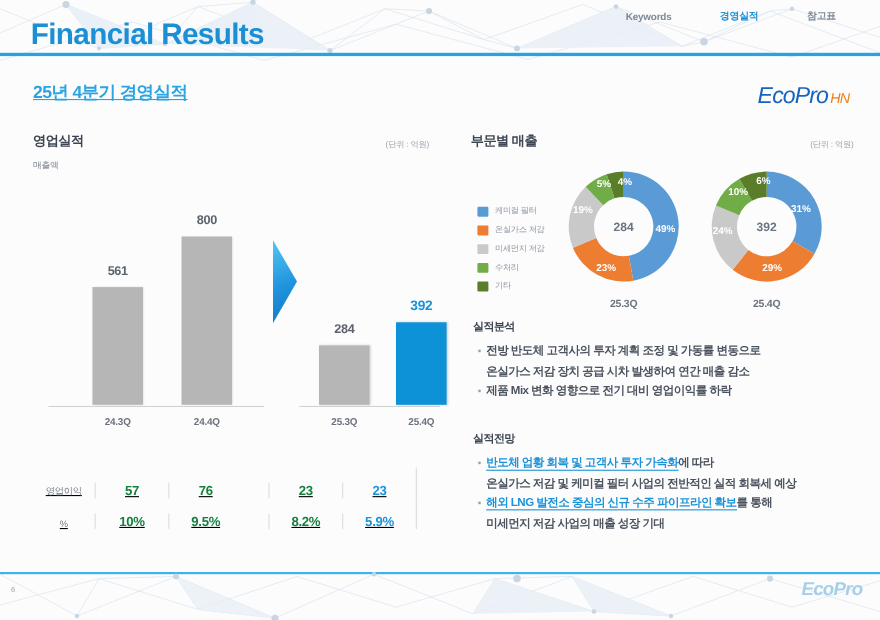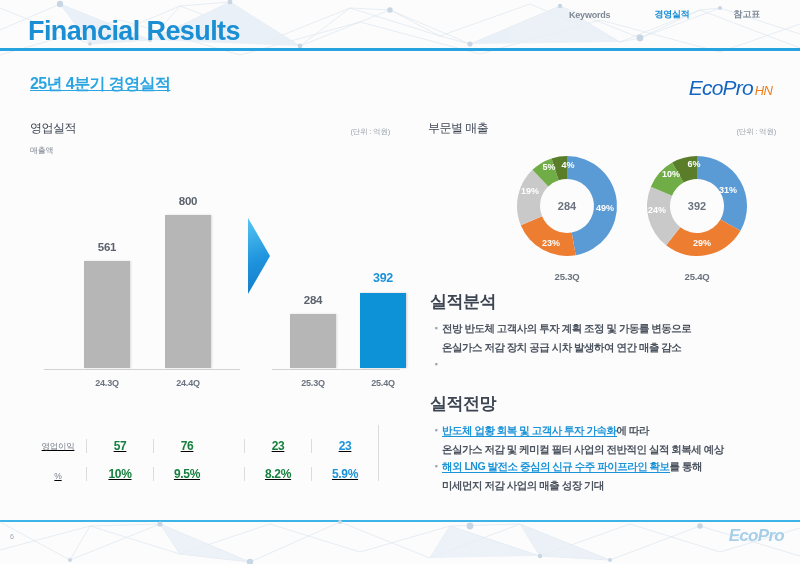--- a/index.html
+++ b/index.html
@@ -31,21 +31,21 @@
   .subtitle{
     position:absolute;left:30px;top:74px;
     font-size:16px;font-weight:bold;color:#2aa5e2;letter-spacing:-0.6px;text-decoration:underline;
   }
   .logo{position:absolute;right:28px;top:76px;font-style:italic;font-weight:normal;letter-spacing:-0.8px;text-align:center;}
   .logo .eco{font-size:21px;color:#1464c0;}
   .logo .pro{font-size:21px;color:#1464c0;}
   .logo .hn{font-size:13px;color:#ef7d18;margin-left:2px;}
 
   
-  .sec-h{font-size:12px;font-weight:normal;color:#3d4552;letter-spacing:-0.5px;}
+  .sec-h{font-size:12px;font-weight:bold;color:#3d4552;letter-spacing:-0.5px;}
   .unit{font-size:7.5px;color:#9aa3ad;letter-spacing:-0.2px;}
 
   
   .left-pane{position:absolute;left:30px;top:120px;width:385px;}
   .lp-head{display:flex;justify-content:space-between;align-items:flex-end;width:360px;}
   .axis-label{font-size:8px;color:#7b848f;margin-top:8px;letter-spacing:-0.3px;}
 
   .chart{position:relative;width:370px;height:230px;margin-top:4px;}
   .barcol{position:absolute;bottom:22px;width:46px;}
   .bar{width:46px;background:#b6b6b6;box-shadow:1px 0 2px rgba(0,0,0,.13);}
@@ -93,21 +93,21 @@
     position:absolute;top:122px;width:114px;text-align:center;
     font-size:9.5px;font-weight:bold;color:#6b737e;letter-spacing:-0.2px;
   }
   .d-cap.c1{left:82px;}
   .d-cap.c2{left:212px;}
 
   
   .blk{position:absolute;left:430px;width:360px;}
   .blk.b1{top:290px;}
   .blk.b2{top:392px;}
-  .blk-h{font-size:17px;font-weight:bold;color:#3d4552;letter-spacing:-0.5px;margin-bottom:7px;font-family:Liberation Serif, serif;}
+  .blk-h{font-size:10px;font-weight:bold;color:#3d4552;letter-spacing:-0.5px;margin-bottom:7px;font-family:Liberation Serif, serif;}
   .bullet{display:flex;margin-bottom:2px;}
   .bdot{width:12px;flex:none;color:#9aa3ad;font-size:9px;line-height:17px;text-align:center;}
   .btx{font-size:10.5px;color:#4c545f;line-height:17px;letter-spacing:-0.5px;font-weight:bold;}
   .btx .em{color:#1b93d8;border-bottom:1px solid #1b93d8;}
   .bsub{margin-left:12px;font-size:10.5px;color:#4c545f;line-height:17px;letter-spacing:-0.5px;font-weight:bold;}
 
   
   .foot-rule{position:absolute;left:0;bottom:42px;width:800px;height:2px;background:#3db3e8;}
   .pgnum{position:absolute;left:10px;bottom:24px;font-size:7px;color:#9aa7b3;}
   .foot-logo{
@@ -224,20 +224,42 @@
   </div>
 
   <div class="right-pane">
     <div class="rp-head">
       <div class="sec-h">부문별 매출</div>
       <div class="unit">(단위 : 억원)</div>
     </div>
 
     <div class="donut-area">
 
+      <div class="legend">
+        <div class="leg-item">
+          <span class="leg-sw" style="background:#5b9bd5"></span>
+          <span class="leg-tx">케미컬 필터</span>
+        </div>
+        <div class="leg-item">
+          <span class="leg-sw" style="background:#ed7d31"></span>
+          <span class="leg-tx">온실가스 저감</span>
+        </div>
+        <div class="leg-item">
+          <span class="leg-sw" style="background:#c9c9c9"></span>
+          <span class="leg-tx">미세먼지 저감</span>
+        </div>
+        <div class="leg-item">
+          <span class="leg-sw" style="background:#70ad47"></span>
+          <span class="leg-tx">수처리</span>
+        </div>
+        <div class="leg-item">
+          <span class="leg-sw" style="background:#5a7d2a"></span>
+          <span class="leg-tx">기타</span>
+        </div>
+      </div>
 
       <svg class="donut d1" width="114" height="114" viewBox="0 0 114 114">
         <g transform="translate(57,57)">
 
           <path d="M 0 -50 A 50 50 0 0 1 8.72 49.23 L 4.71 26.58 A 27 27 0 0 0 0 -27 Z" fill="#5b9bd5"></path>
 
           <path d="M 8.72 49.23 A 50 50 0 0 1 -46.19 19.13 L -24.94 10.33 A 27 27 0 0 0 4.71 26.58 Z" fill="#ed7d31"></path>
 
           <path d="M -46.19 19.13 A 50 50 0 0 1 -34.55 -36.13 L -18.66 -19.51 A 27 27 0 0 0 -24.94 10.33 Z" fill="#c9c9c9"></path>
 
@@ -284,20 +306,21 @@
 
   <div class="blk b1">
     <div class="blk-h">실적분석</div>
     <div class="bullet">
       <div class="bdot">▪</div>
       <div class="btx">전방 반도체 고객사의 투자 계획 조정 및 가동률 변동으로</div>
     </div>
     <div class="bsub">온실가스 저감 장치 공급 시차 발생하여 연간 매출 감소</div>
     <div class="bullet">
       <div class="bdot">▪</div>
+      <div class="btx">제품 Mix 변화 영향으로 전기 대비 영업이익률 하락</div>
     </div>
   </div>
 
   <div class="blk b2">
     <div class="blk-h">실적전망</div>
     <div class="bullet">
       <div class="bdot">▪</div>
       <div class="btx"><span class="em">반도체 업황 회복 및 고객사 투자 가속화</span><span>에 따라</span></div>
     </div>
     <div class="bsub">온실가스 저감 및 케미컬 필터 사업의 전반적인 실적 회복세 예상</div>

